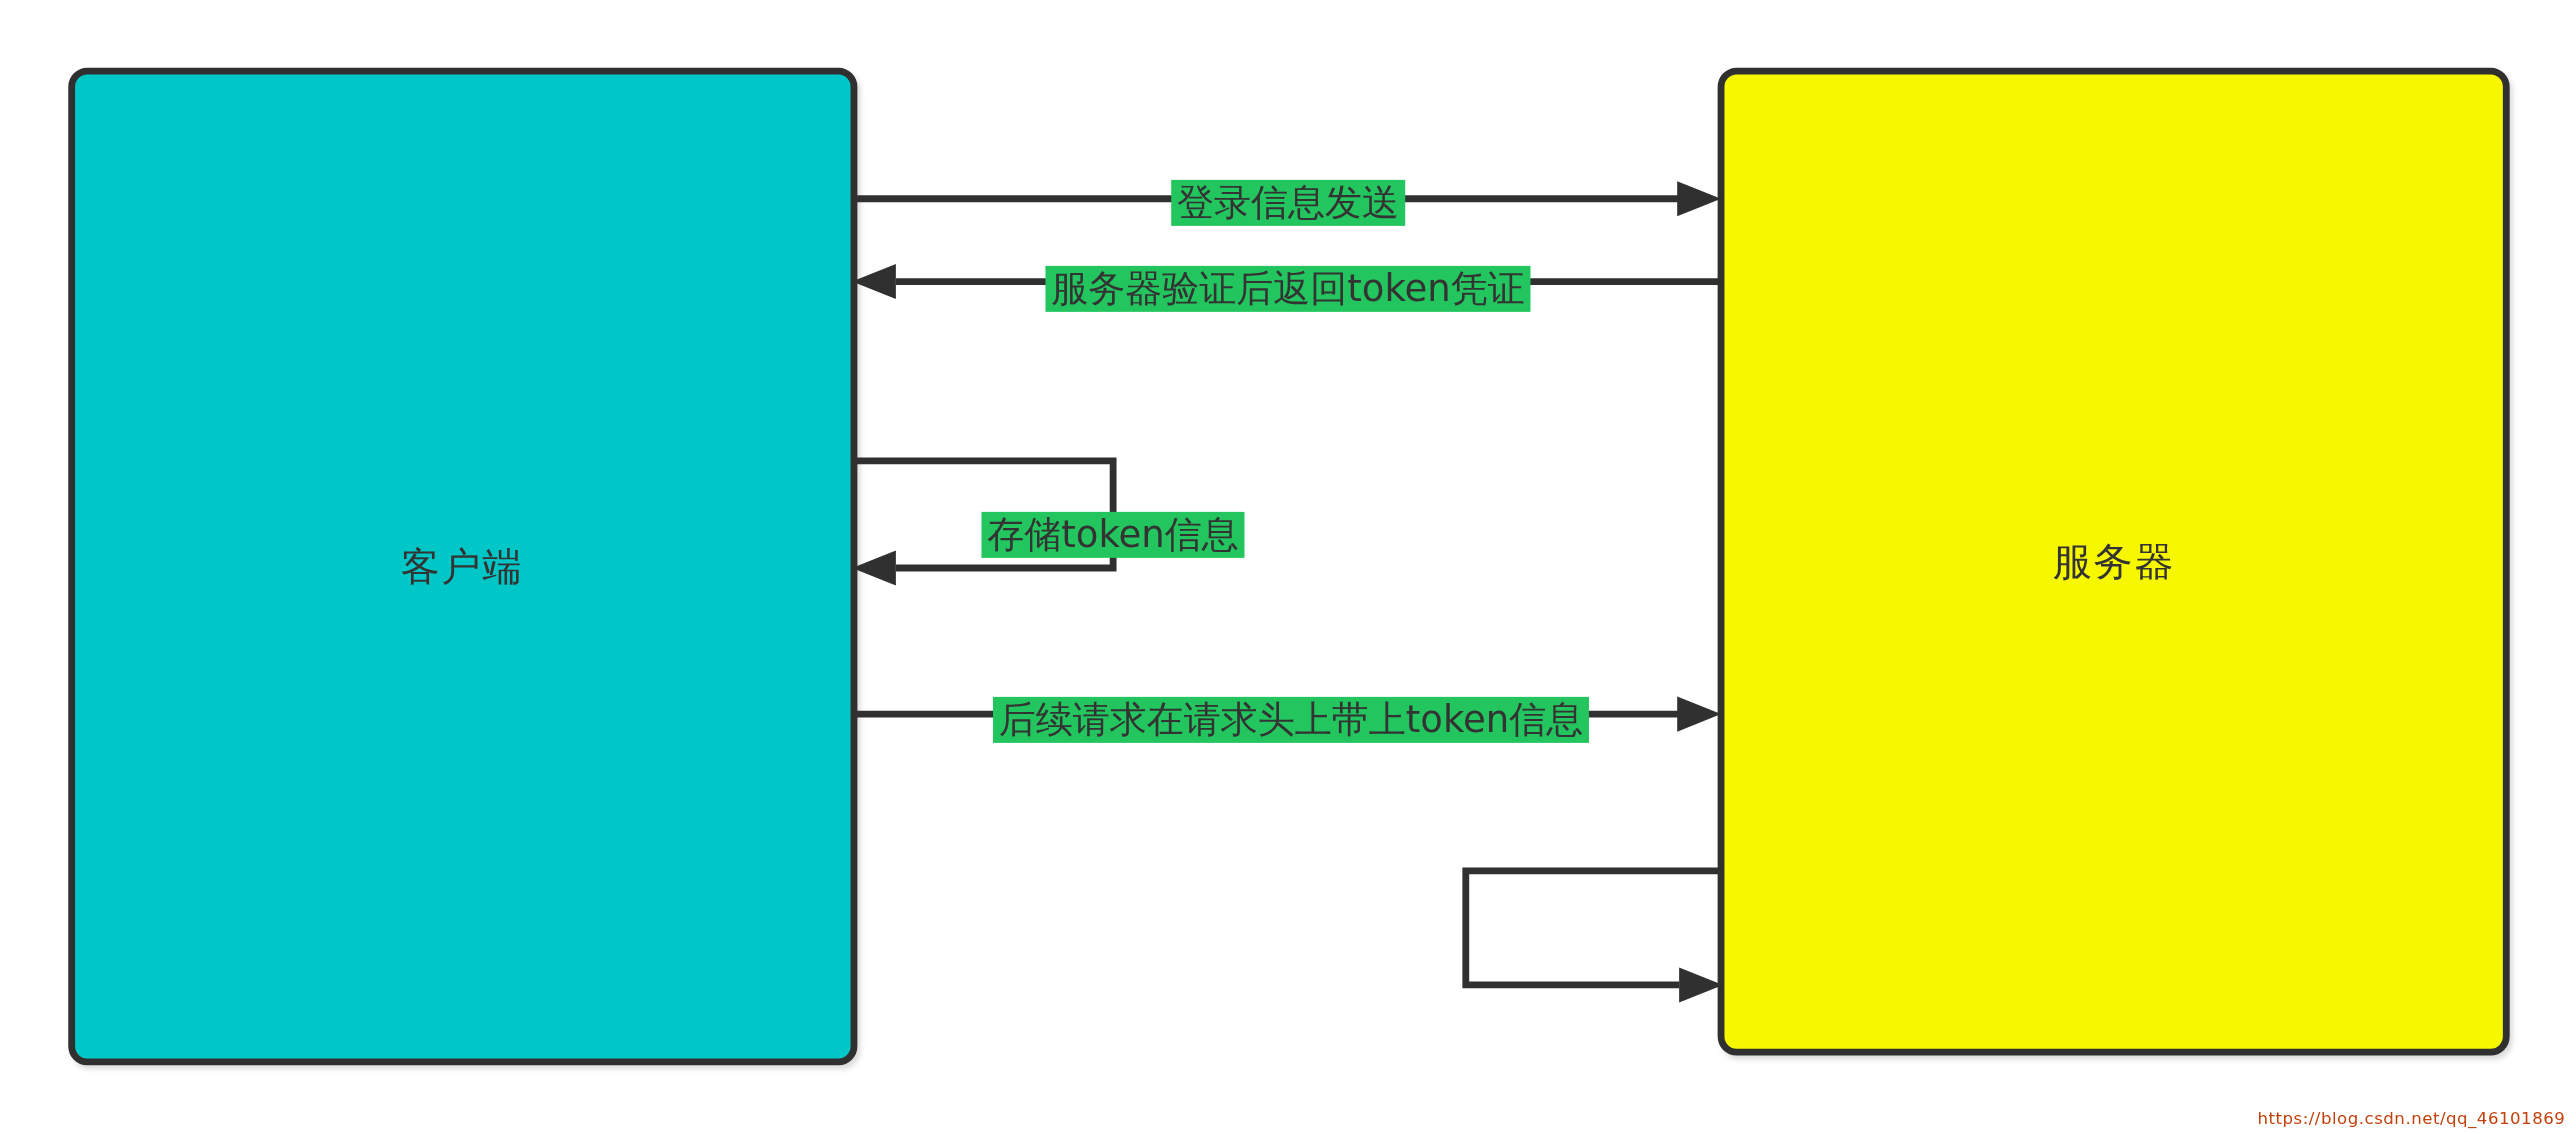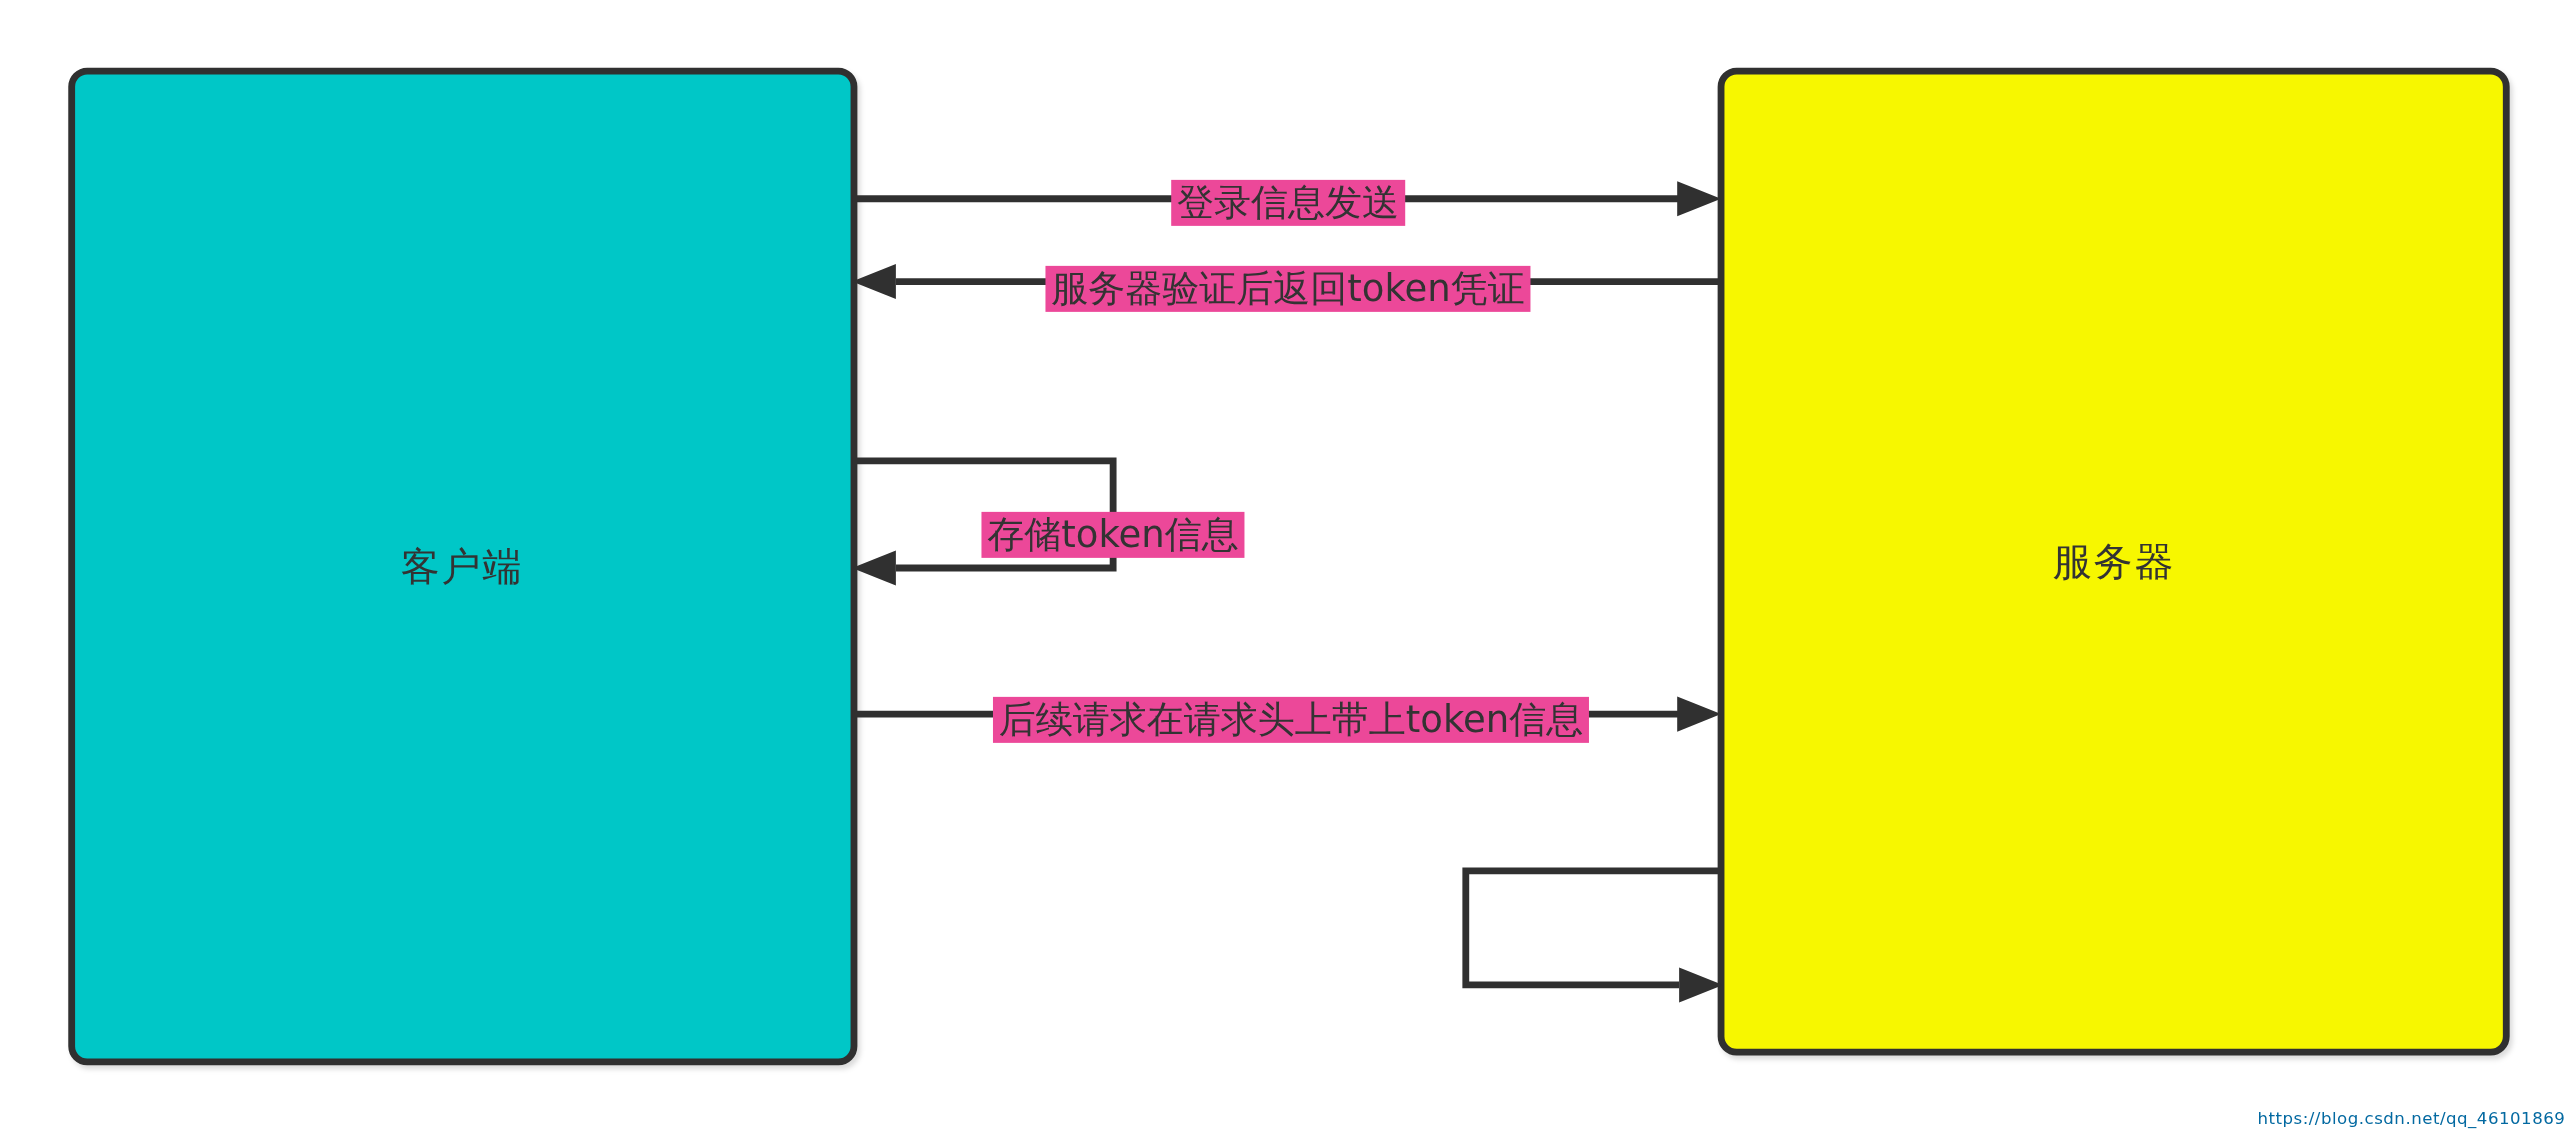--- a/index.html
+++ b/index.html
@@ -25,33 +25,33 @@
     transform: translate(-50%, -50%);
     font-size: 39px;
     color: #333333;
     white-space: nowrap;
     letter-spacing: 1.9px;
     font-family: Liberation Mono, monospace;
   }
   .edge-label {
     position: absolute;
     transform: translate(-50%, -50%);
-    background: #ec4899;
+    background: #22c55e;
     color: #333333;
     font-size: 37px;
     line-height: 1.25;
     white-space: nowrap;
     padding: 0 5.8px;
   }
   .watermark {
     position: absolute;
     right: 10.7px;
     bottom: 5.8px;
     font-size: 16.6px;
-    color: #0369a1;
+    color: #c2410c;
     letter-spacing: 0.5px;
   }
 </style>
 </head>
 <body>
 
 <div class="canvas">
 
   <svg class="layer" viewBox="0 0 2643 1164">
 

